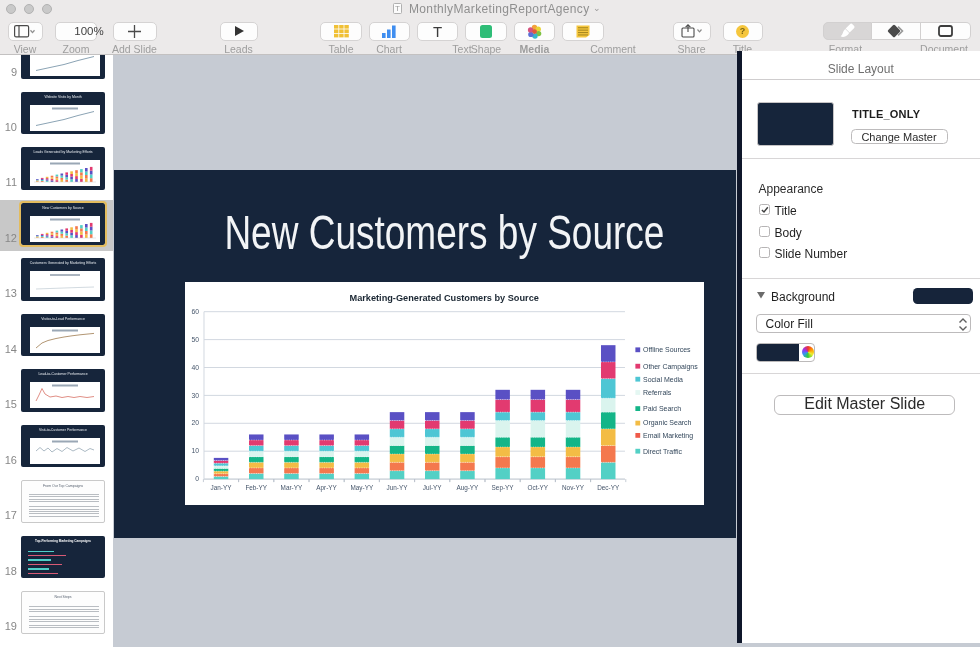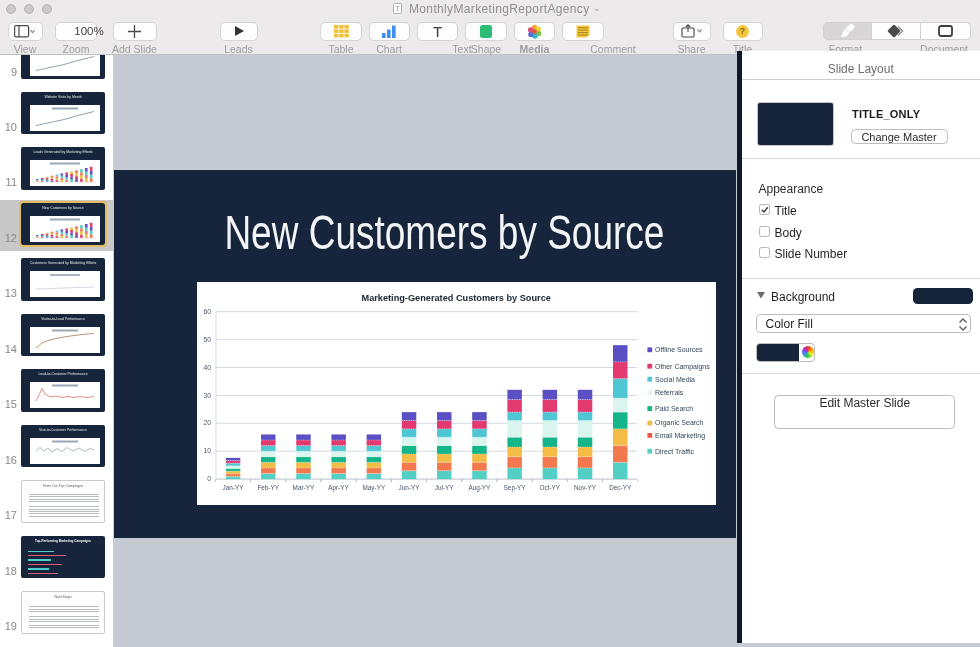--- a/index.html
+++ b/index.html
@@ -21,21 +21,21 @@
 .ttitle { position:absolute; top:3px; left:50%; font-size:7px; color:#e8ecf0; transform:translateX(-50%) scale(0.5); transform-origin:50% 0; white-space:nowrap; }
 .ttitle.dark { color:#5a6472; }
 .tbox { position:absolute; left:9.3px; top:13px; width:70px; height:26px; background:#ffffff; }
 .plines { position:absolute; left:7px; width:70px; background:repeating-linear-gradient(#b9bdc2 0 1px, transparent 1px 2.5px); }
 .l18 { position:absolute; left:7px; height:1.6px; }
 .num { position:absolute; left:0; width:17px; text-align:right; font-size:11px; color:#878787; }
 
 #slide { position:absolute; left:114px; top:169.5px; width:621.5px; height:368px; background:#16253b; }
 #stitle { position:absolute; left:19.5px; top:38.5px; width:100%; text-align:center; color:#f2f4f6; font-size:49px; line-height:49px; white-space:nowrap; }
 #stitle span { display:inline-block; transform:scaleX(0.755); transform-origin:50% 50%; letter-spacing:0px; }
-#chartpanel { position:absolute; left:197px; top:281.6px; width:519.4px; height:223.4px; background:#ffffff; }
+#chartpanel { position:absolute; left:185px; top:281.6px; width:519.4px; height:223.4px; background:#ffffff; }
 
 #rpanel { position:absolute; left:736.5px; top:51px; width:243.5px; height:592px; background:#ffffff; border-left:5px solid #0f172a; }
 #rphead { position:absolute; left:0; top:0; width:100%; height:29px; border-bottom:1px solid #cfcdce; text-align:center; font-size:12px; color:#6f6f6f; line-height:36px; }
 .rbtn { position:absolute; background:#fff; border:1px solid #bdbbbc; border-radius:4.5px; font-size:11px; color:#2a2a2a; text-align:center; }
 .cb { position:absolute; left:17px; width:11.5px; height:11.5px; background:#fff; border:1px solid #b6b4b5; border-radius:2.5px; }
 .cblabel { position:absolute; left:33px; font-size:12px; color:#1f1f1f; }
 .rdiv { position:absolute; left:0; width:100%; height:1px; background:#d8d6d7; }
 </style></head>
 <body>
 <div id="chrome">
@@ -626,14 +626,14 @@
   <div class="rbtn" style="left:14.5px;top:263.4px;width:215.3px;height:19.1px;border-radius:4px;"></div>
   <div style="position:absolute;left:24px;top:266px;font-size:12px;color:#1f1f1f;">Color Fill</div>
   <svg style="position:absolute;left:216px;top:266.5px;" width="10" height="13" viewBox="0 0 10 13">
       <path d="M1.5 4.5 L5 1 L8.5 4.5 M1.5 8.5 L5 12 L8.5 8.5" fill="none" stroke="#5f5f5f" stroke-width="1.4"></path>
     </svg>
   <div style="position:absolute;left:14.5px;top:291.5px;width:59px;height:19.1px;border:1px solid #bcbaba;border-radius:4px;background:#fff;overflow:hidden;">
     <div style="position:absolute;left:0;top:0;width:41.7px;height:100%;background:#16243a;"></div>
     <div style="position:absolute;left:44.5px;top:2.5px;width:12px;height:12px;border-radius:50%;background:conic-gradient(#e33 0deg,#f90 60deg,#ee3 120deg,#3c3 180deg,#39e 240deg,#93e 300deg,#e33 360deg);"></div>
   </div>
   <div class="rdiv" style="top:322.2px;"></div>
-  <div class="rbtn" style="left:32.7px;top:344px;width:181.1px;height:34px;line-height:15px;font-size:12px;">Edit Master Slide</div>
+  <div class="rbtn" style="left:32.7px;top:344px;width:181.1px;height:20px;line-height:15px;font-size:16px;border-radius:6px;">Edit Master Slide</div>
 </div>
 
 </body></html>

